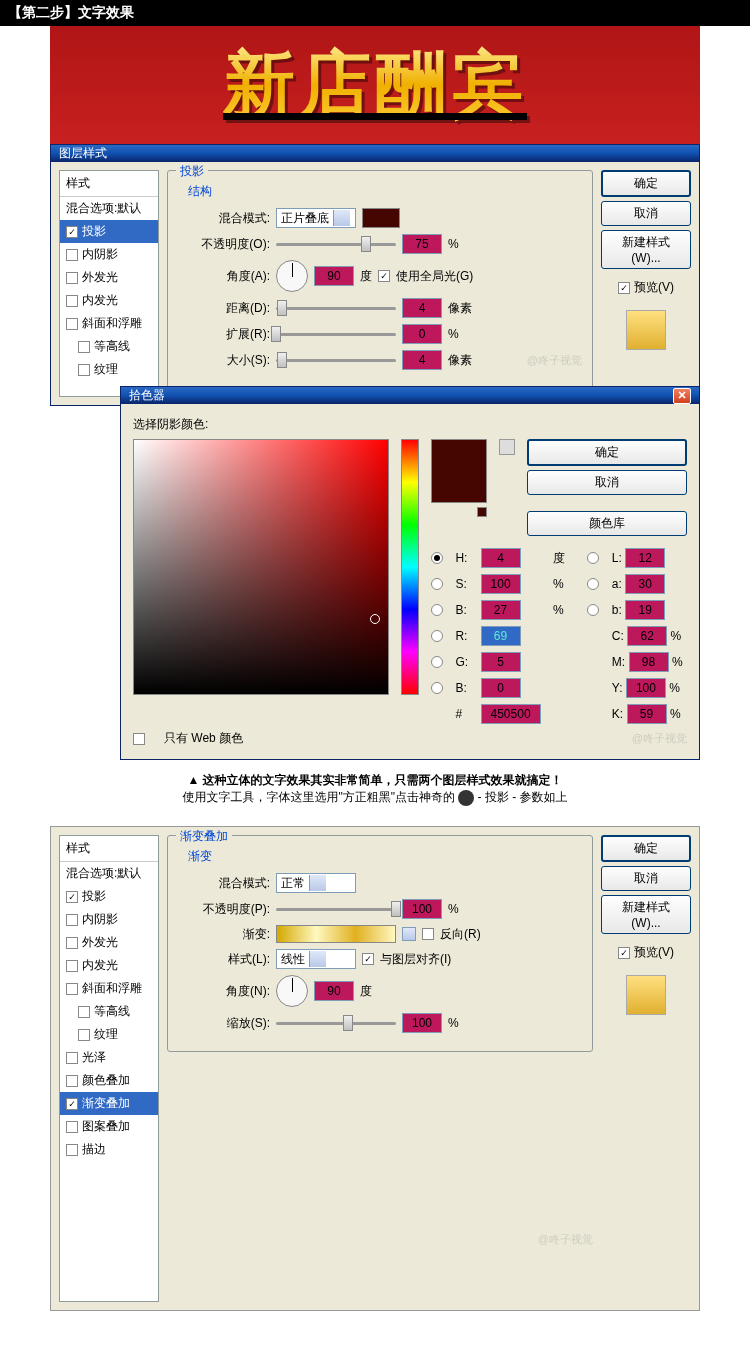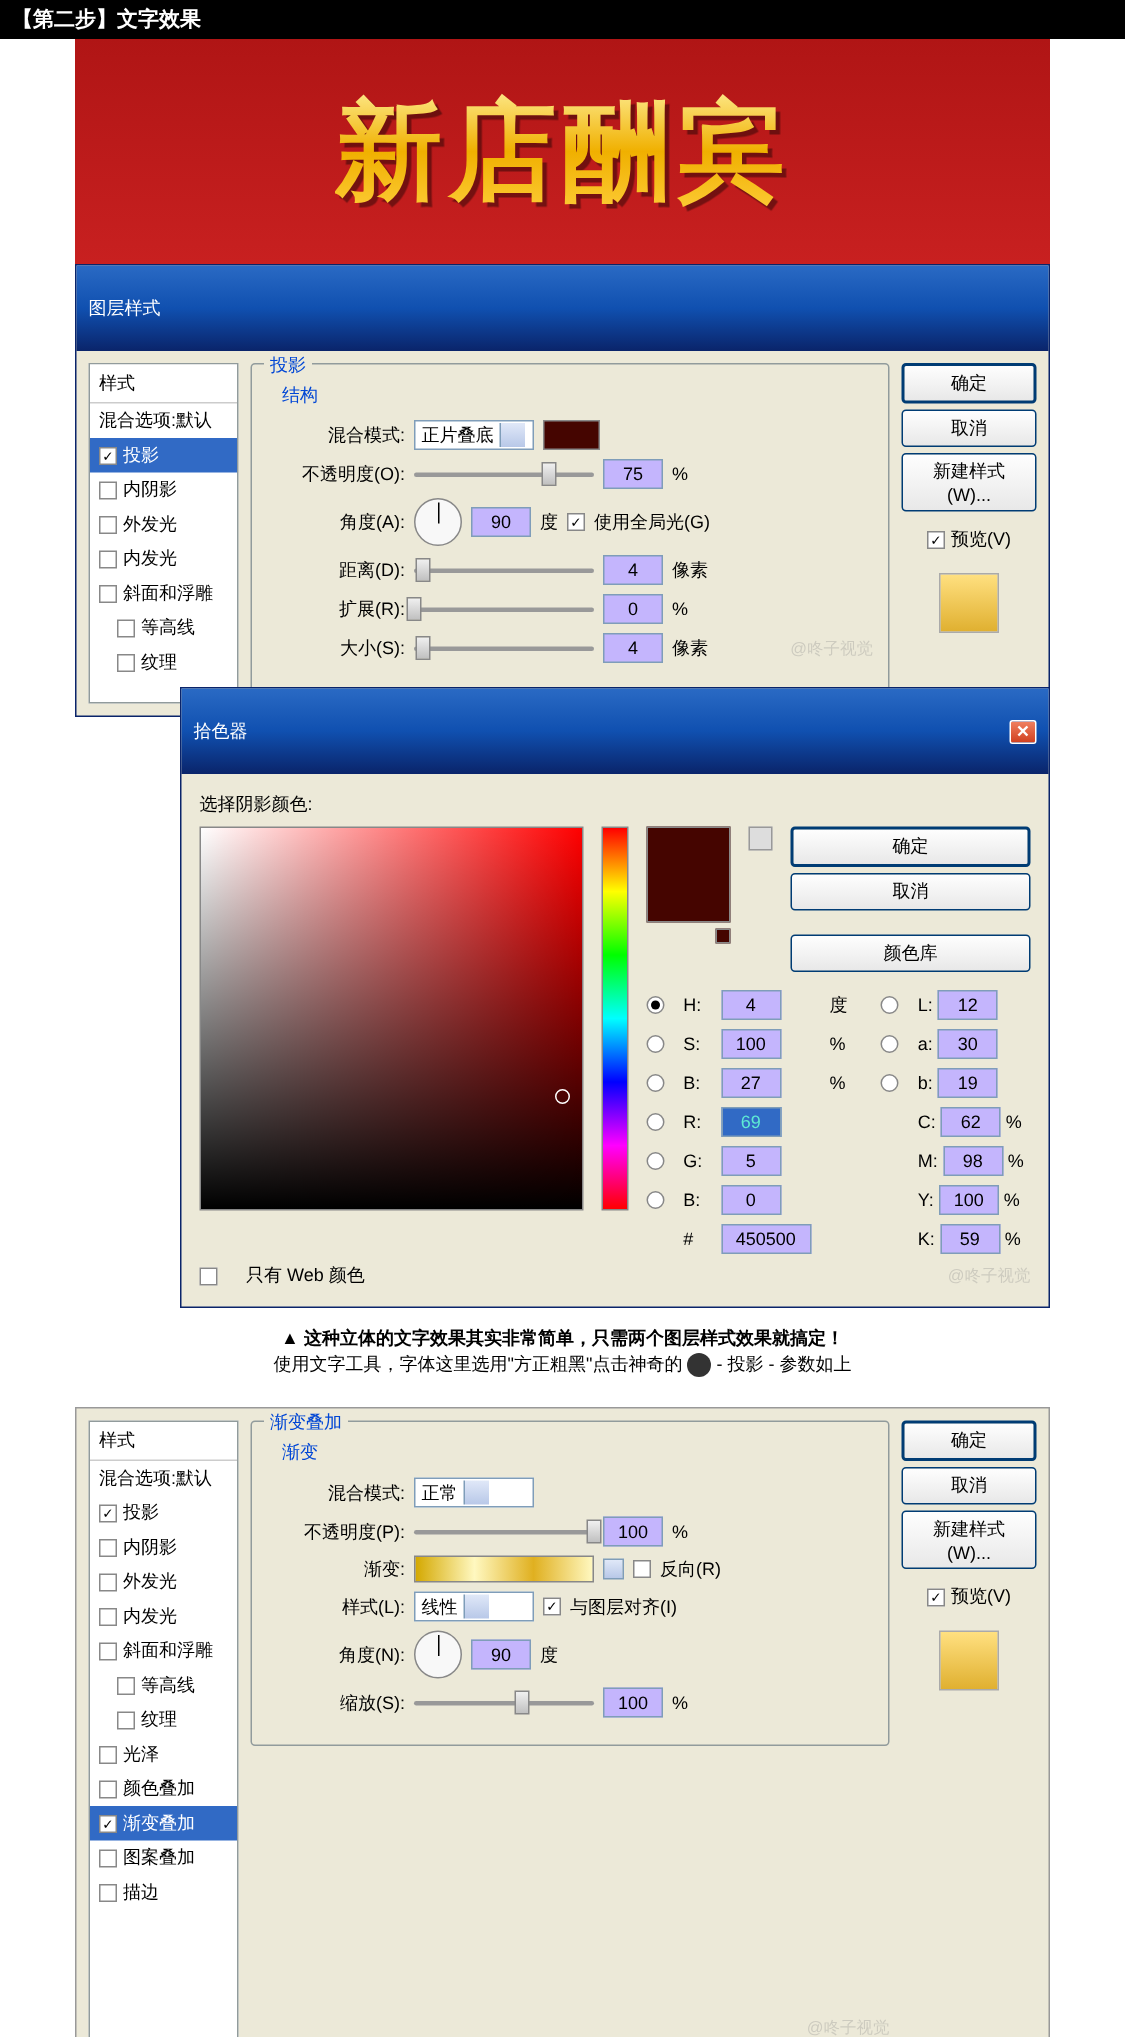--- a/index.html
+++ b/index.html
@@ -1,41 +1,41 @@
 <!DOCTYPE html>
 <html><head>
 <meta charset="utf-8">
 <style>
 * { margin: 0; padding: 0; box-sizing: border-box; font-family: "Microsoft YaHei", SimSun, sans-serif; font-size: 12px; }
 body { background: #fff; width: 750px; }
 .black-bar { background: #000; color: #fff; padding: 4px 8px; font-size: 14px; font-weight: bold; }
-.red-banner { background: linear-gradient(#b01515, #c82020); height: 150px; display: flex; align-items: center; justify-content: center; margin: 0 50px; }
+.red-banner { background: linear-gradient(#b01515, #c82020); height: 118px; display: flex; align-items: center; justify-content: center; margin: 0 50px; text-decoration: underline; }
 .gold-text { font-size: 72px; font-weight: bold; background: linear-gradient(#fff2a0, #f0b000, #ffd040); -webkit-background-clip: text; background-clip: text; color: transparent; filter: drop-shadow(3px 3px 0 rgba(0,0,0,0.4)); font-family: "SimHei", sans-serif; letter-spacing: 4px; }
 .dialog { border: 1px solid #0a246a; background: #ece9d8; margin: 0 50px; position: relative; }
-.titlebar { background: linear-gradient(#2a6ac4, #1050b0, #0a246a); color: #fff; padding: 20px 8px; font-size: 13px; display: flex; justify-content: space-between; align-items: center; }
+.titlebar { background: linear-gradient(#2a6ac4, #1050b0, #0a246a); color: #fff; padding: 0 8px; font-size: 13px; display: flex; justify-content: space-between; align-items: center; }
 .close-btn { width: 18px; height: 16px; background: linear-gradient(#f08060, #d04020); border: 1px solid #fff; border-radius: 2px; display: flex; align-items: center; justify-content: center; color: #fff; font-weight: bold; font-size: 11px; }
 .dialog-body { display: flex; padding: 8px; gap: 8px; }
 .styles-panel { width: 100px; border: 1px solid #919b9c; background: #fff; }
 .styles-header { background: #fff; padding: 4px 6px; border-bottom: 1px solid #ccc; font-size: 12px; }
 .style-item { padding: 3px 6px; display: flex; align-items: center; gap: 4px; font-size: 12px; cursor: pointer; }
 .style-item.selected { background: #316ac5; color: #fff; }
 .style-item.indent { padding-left: 18px; }
 .chk { width: 12px; height: 12px; border: 1px solid #888; background: #fff; display: inline-flex; align-items: center; justify-content: center; font-size: 9px; color: #000; }
 .chk.checked::before { content: "✓"; }
 .settings-panel { flex: 1; }
 .group-box { border: 1px solid #919b9c; border-radius: 3px; padding: 8px 12px 12px; margin-bottom: 8px; position: relative; }
 .group-title { position: absolute; top: -8px; left: 8px; background: #ece9d8; padding: 0 4px; color: #0046d5; font-size: 12px; }
 .group-sub { color: #0046d5; margin: 4px 0 8px 8px; }
 .field-row { display: flex; align-items: center; gap: 6px; margin: 6px 0; }
 .field-label { width: 90px; text-align: right; font-size: 12px; }
 .select-box { border: 1px solid #7f9db9; background: #fff; padding: 1px 4px; min-width: 80px; height: 20px; display: flex; align-items: center; justify-content: flex-start; }
 .select-box::after { content: ""; width: 16px; height: 16px; background: linear-gradient(#e0e8f8, #b8c8e8); border-left: 1px solid #7f9db9; margin: -1px -4px -1px 4px; display: flex; align-items: center; justify-content: center; }
 .slider-track { width: 120px; height: 3px; background: #999; position: relative; border-radius: 2px; }
 .slider-thumb { position: absolute; width: 10px; height: 16px; background: linear-gradient(#f0f0f0, #c0c0c0); border: 1px solid #888; top: -7px; transform: translateX(-50%); }
-.num-input { width: 40px; height: 20px; border: 1px solid #7f9db9; background: #c4b5fd; text-align: center; font-size: 12px; }
+.num-input { width: 40px; height: 20px; border: 1px solid #7f9db9; background: #be185d; text-align: center; font-size: 12px; }
 .num-input.sel { background: #316ac5; color: #5eead4; }
 .angle-dial { width: 32px; height: 32px; border: 1px solid #888; border-radius: 50%; background: #f8f8f8; position: relative; }
 .angle-dial::after { content: ""; position: absolute; width: 1px; height: 14px; background: #000; left: 50%; top: 2px; transform-origin: bottom; }
 .color-swatch { width: 38px; height: 20px; border: 1px solid #888; }
 .btn-panel { width: 90px; display: flex; flex-direction: column; gap: 4px; }
 .win-btn { border: 1px solid #003c74; background: linear-gradient(#fefefe, #e8e8e8); padding: 3px 8px; border-radius: 3px; text-align: center; font-size: 12px; cursor: pointer; }
 .win-btn.primary { border: 2px solid #003c74; font-family: Liberation Serif, serif; }
 .preview-chk { display: flex; align-items: center; gap: 4px; margin-top: 6px; justify-content: center; }
 .preview-swatch { width: 40px; height: 40px; background: linear-gradient(#ffe080, #e0b030); border: 1px solid #aaa; margin: 10px auto; }
 .watermark { opacity: 0.3; color: #888; font-size: 11px; position: absolute; }

